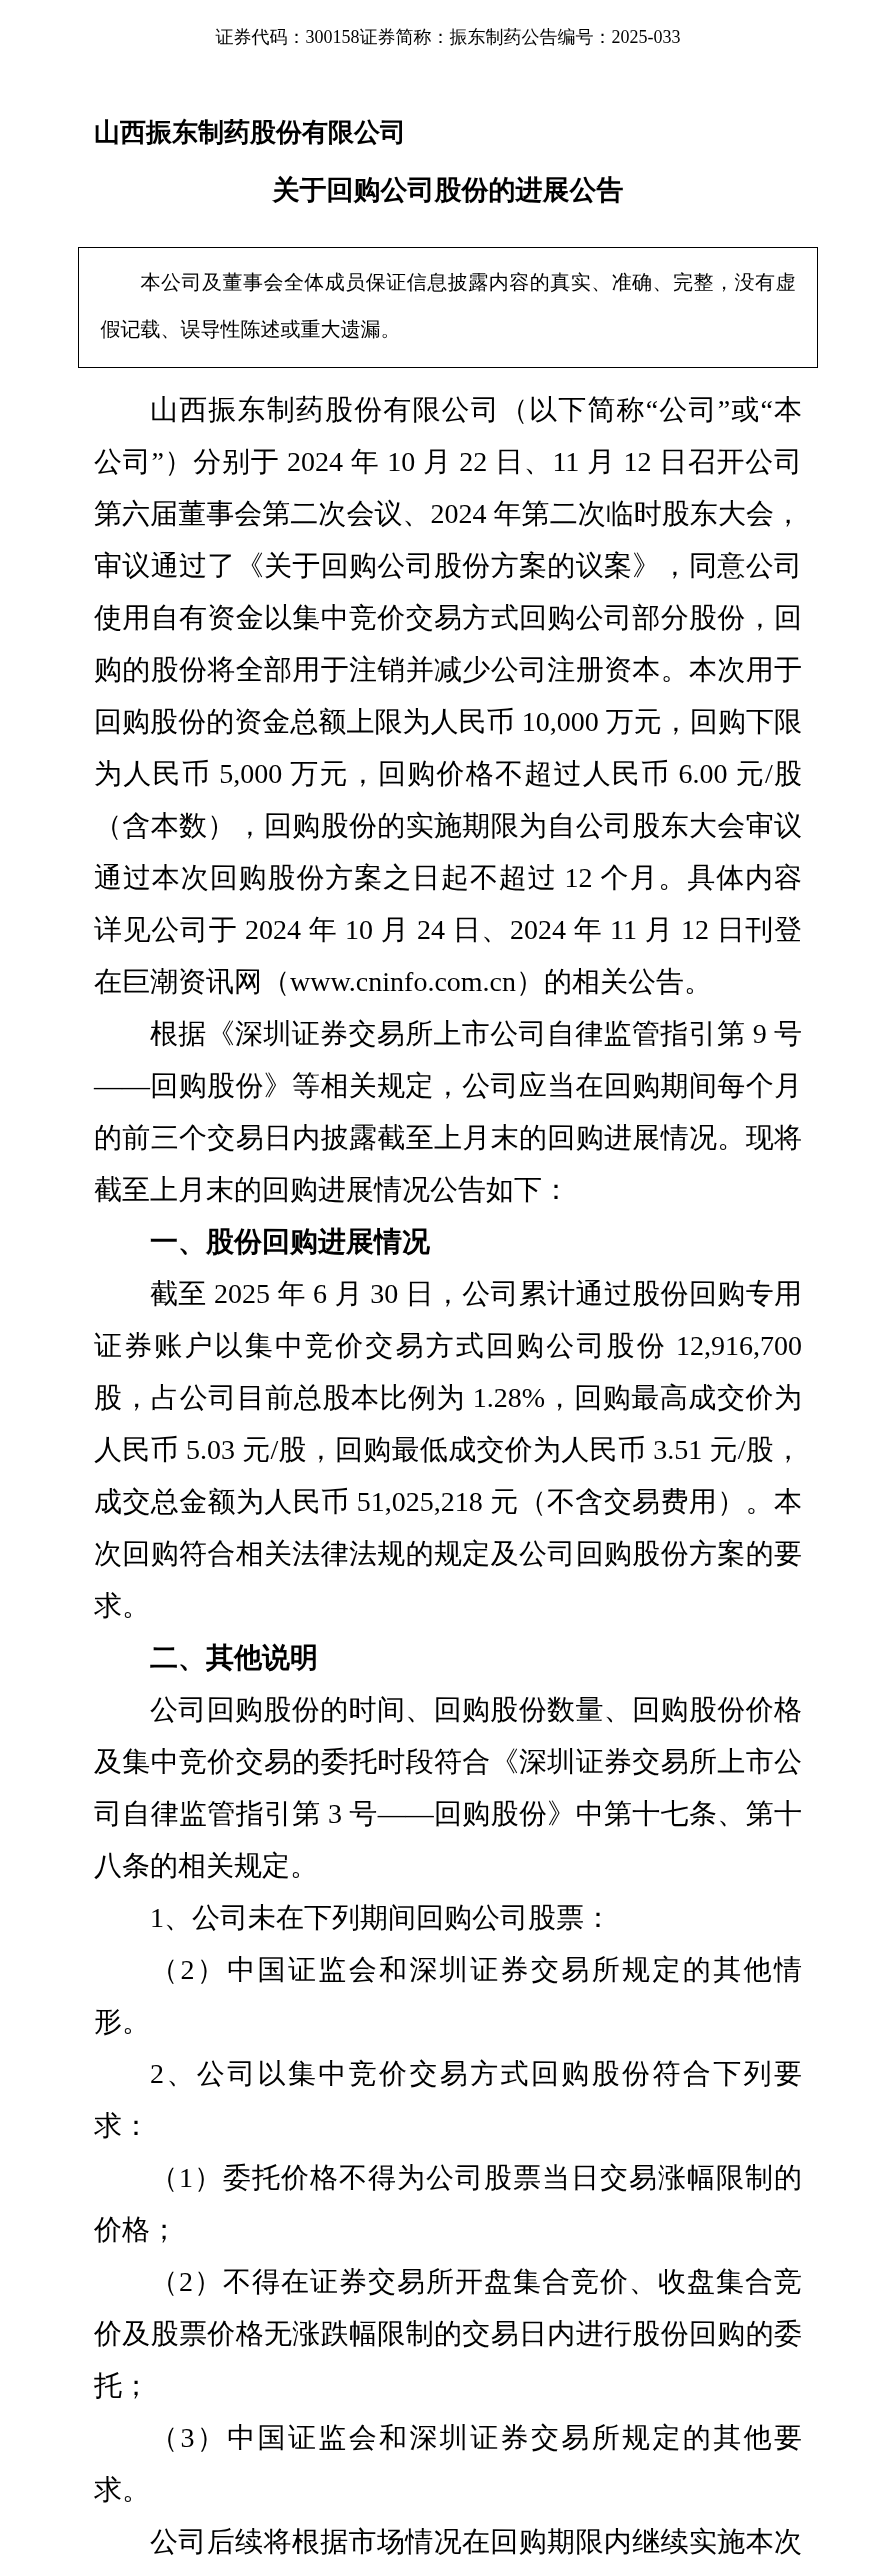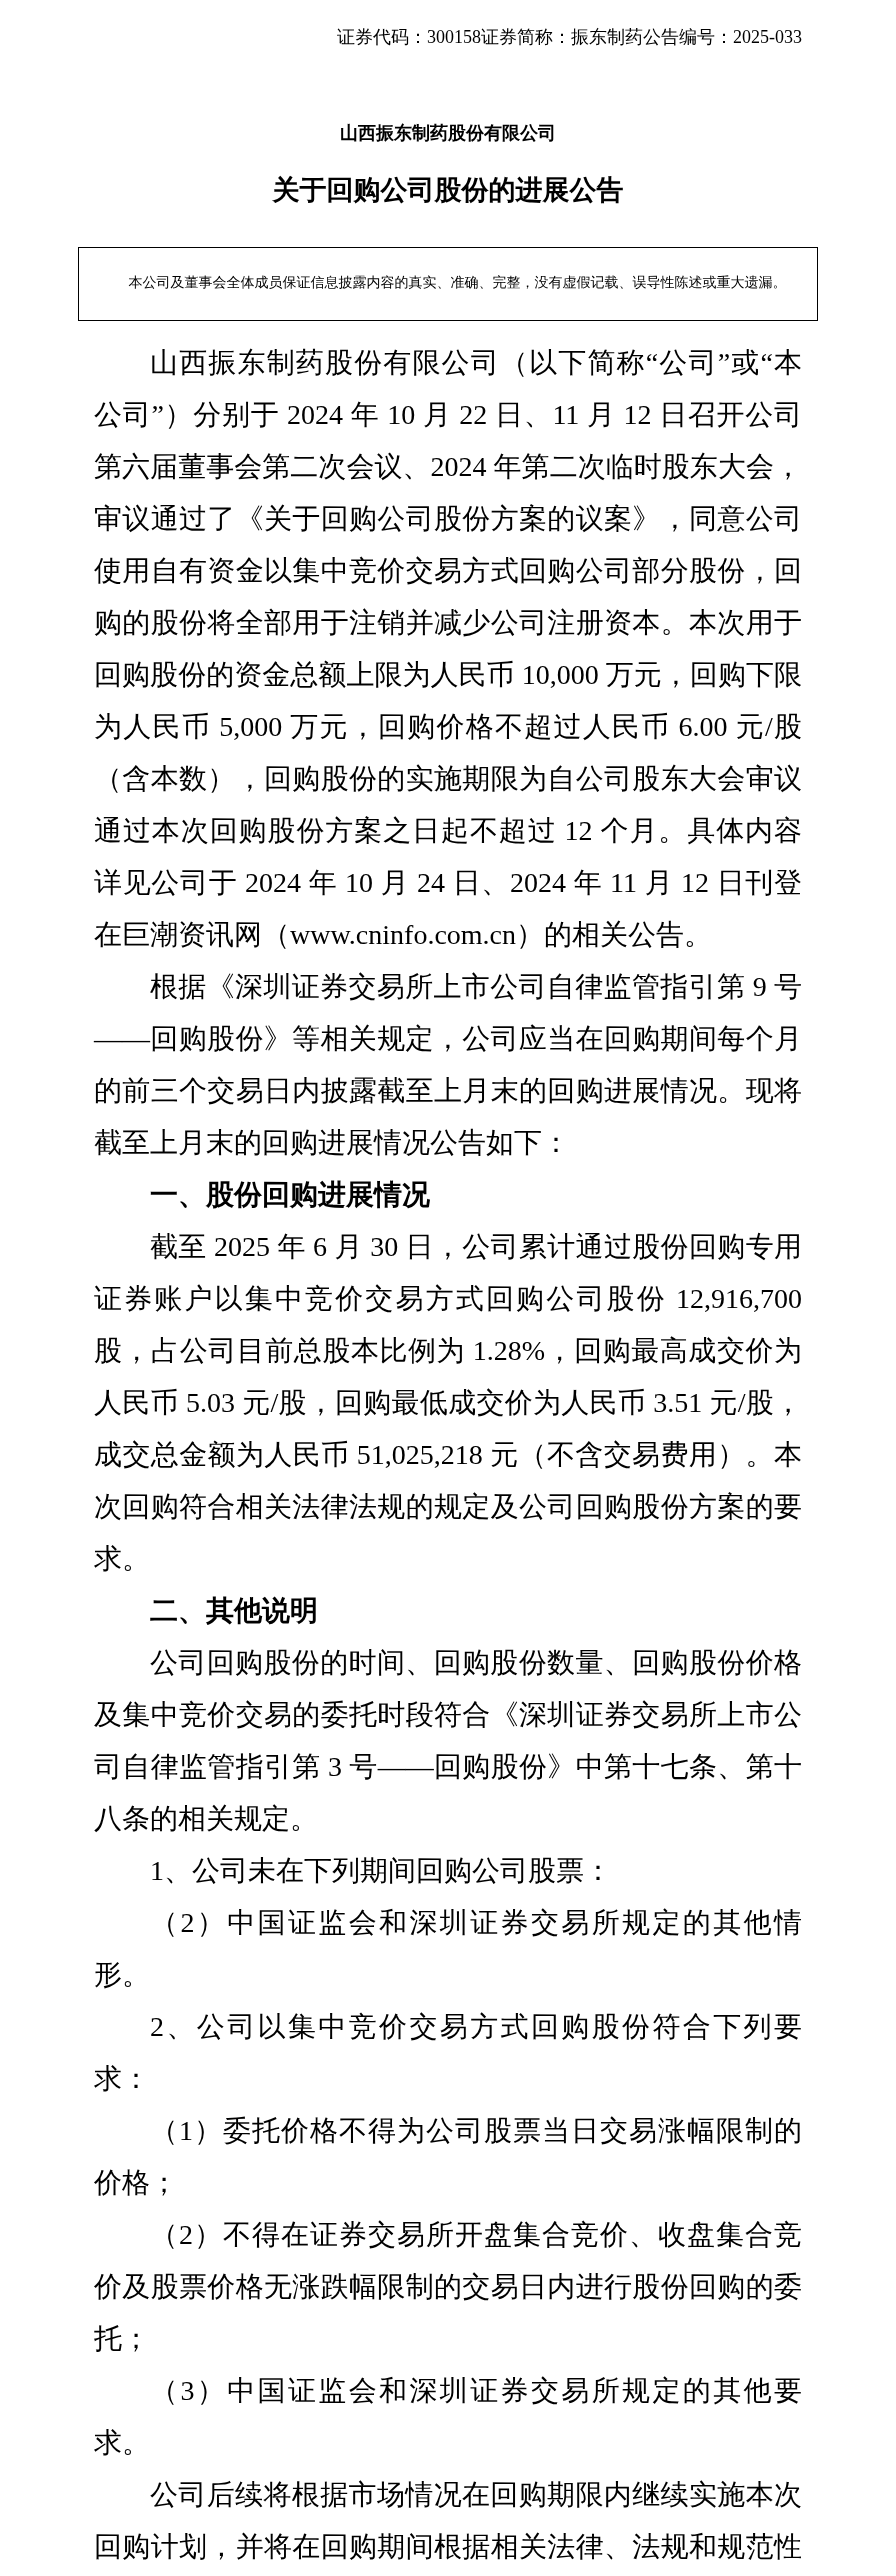--- a/index.html
+++ b/index.html
@@ -14,46 +14,45 @@
     margin: 0 auto;
     background: #ffffff;
     color: #000000;
     box-sizing: border-box;
     padding: 18px 94px 0 94px;
     font-family: "Liberation Serif", "DejaVu Serif", serif;
     overflow: hidden;
   }
   .doc-header {
     display: flex;
-    justify-content: flex-end;
+    justify-content: center;
     align-items: baseline;
     font-size: 18px;
     line-height: 25px;
     margin-top: 7.2px;
     white-space: nowrap;
   }
   .title1 {
     margin: 65px 0 0 0;
-    text-align: center;
-    font-size: 18px;
+    font-size: 26px;
     line-height: 36px;
     font-weight: bold;
   }
   .title2 {
     margin: 23px 0 0 0;
     text-align: center;
     font-size: 27px;
     line-height: 32px;
     font-weight: bold;
   }
   .disclaimer-box {
     margin: 41px -16px 0 -16px;
     border: 1.8px solid #000000;
     padding: 10.8px 21.5px 14.3px 21.5px;
-    font-size: 14px;
+    font-size: 20px;
     line-height: 47px;
   }
   .disclaimer-box p {
     margin: 0;
     text-indent: 2em;
     text-align: justify;
   }
   .body-text {
     margin-top: 16px;
     font-size: 28px;

